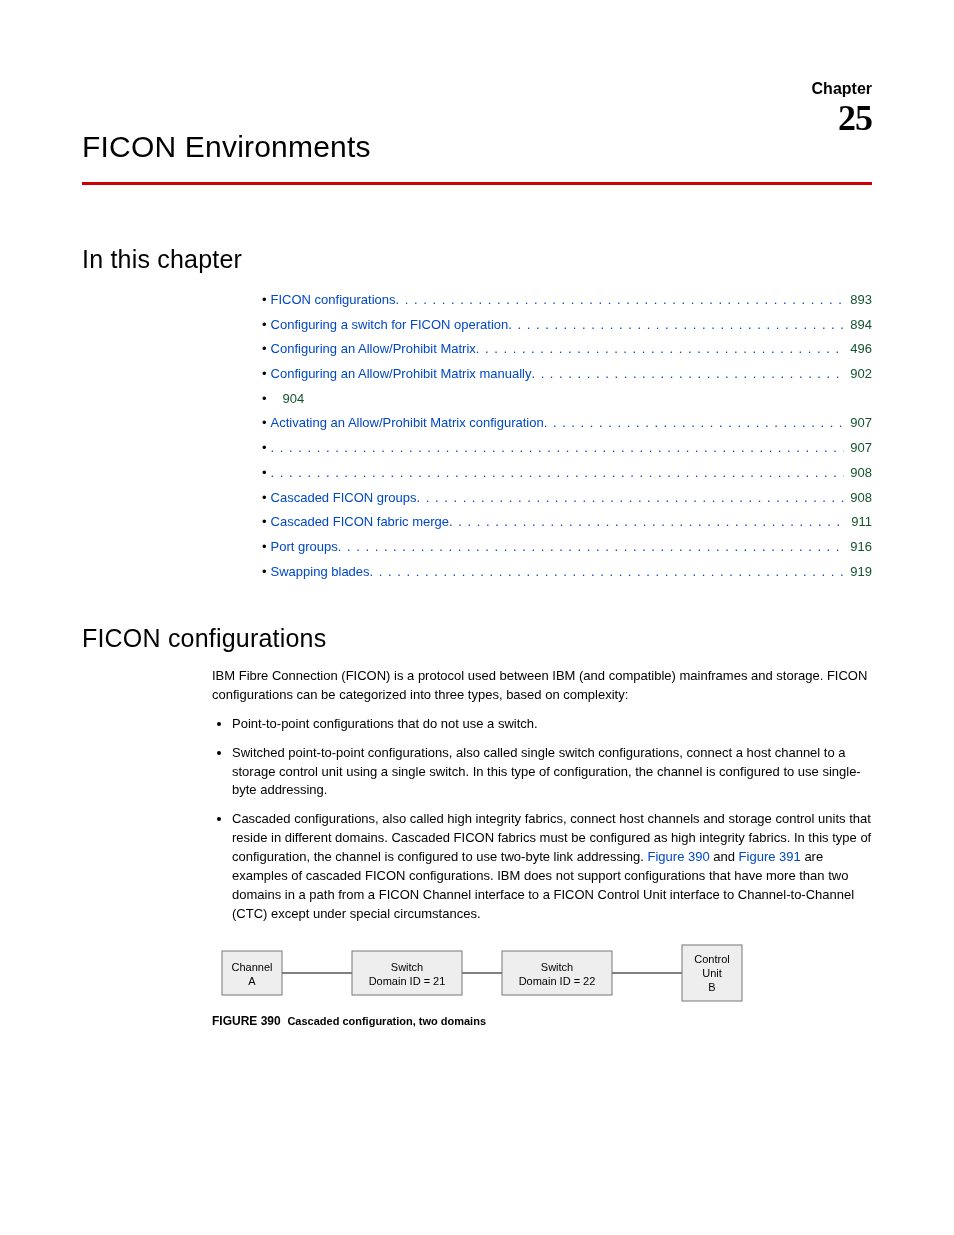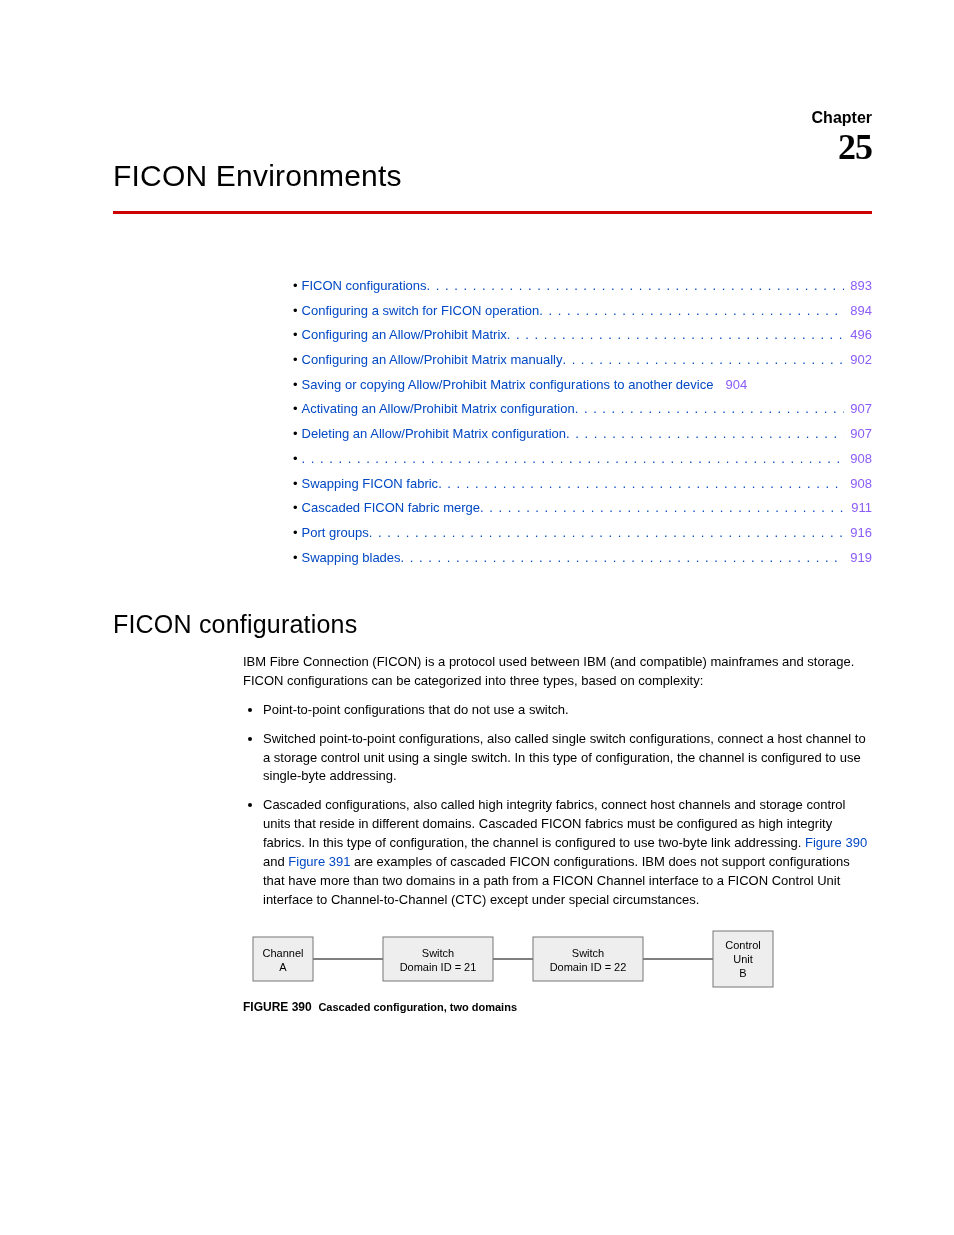--- a/index.html
+++ b/index.html
@@ -4,23 +4,22 @@
 <style>
   body {
     margin: 0;
     padding: 0;
     background: #ffffff;
     font-family: Arial, Helvetica, sans-serif;
     color: #000;
     width: 954px;
   }
   .page {
-    padding: 109px 82px 60px 82px;
+    padding: 80px 82px 60px 82px;
     box-sizing: border-box;
-    margin-left: 31px;
   }
   .hdr {
     position: relative;
     margin-bottom: 8px;
   }
   .hdr-right {
     position: absolute;
     right: 0;
     top: 0;
     text-align: right;
@@ -78,21 +77,21 @@
   .toc-dots {
     flex: 1 1 auto;
     overflow: hidden;
     color: #0048c4;
     letter-spacing: 1px;
   }
   .toc-dots::after {
     content: " . . . . . . . . . . . . . . . . . . . . . . . . . . . . . . . . . . . . . . . . . . . . . . . . . . . . . . . . . . . . . . . . . . . . . . . . . . . . . . . . . . . . . . . . . . . . . . . . . . . . . . . . . . . . . . . . . . . . . . . . . . . . . . . . . . . . . . . . . . . . . . . . . . . . . .";
   }
   .toc-page {
-    color: #8b5cf6;
+    color: #14532d;
     padding-left: 6px;
   }
   .toc-nodots .toc-dots { flex: 0 0 auto; }
   .toc-nodots .toc-dots::after { content: ""; }
   .toc-nodots .toc-page { margin-left: 6px; }
   .body-block {
     padding-left: 130px;
     font-size: 13px;
     line-height: 1.45;
     color: #000;
@@ -125,20 +124,21 @@
 
   <div class="hdr">
     <div class="hdr-right">
       <div class="chapter-label">Chapter</div>
       <div class="chapter-num">25</div>
     </div>
     <div class="chapter-title">FICON Environments</div>
   </div>
   <hr class="red-rule">
 
+  <h2 class="section">In this chapter</h2>
 
   <div class="toc" id="toc">
       <div class="toc-row">
         <span class="toc-bullet">•</span>
         <span class="toc-link">FICON configurations</span>
         <span class="toc-dots"></span>
         <span class="toc-page">893</span>
       </div>
       <div class="toc-row">
         <span class="toc-bullet">•</span>
@@ -153,44 +153,42 @@
         <span class="toc-page">496</span>
       </div>
       <div class="toc-row">
         <span class="toc-bullet">•</span>
         <span class="toc-link">Configuring an Allow/Prohibit Matrix manually</span>
         <span class="toc-dots"></span>
         <span class="toc-page">902</span>
       </div>
       <div class="toc-row toc-nodots">
         <span class="toc-bullet">•</span>
-        <span class="toc-link">Saving or copying Allow/Prohibit Matrix configurations to another device</span>
         <span class="toc-dots"></span>
         <span class="toc-page">904</span>
       </div>
       <div class="toc-row">
         <span class="toc-bullet">•</span>
         <span class="toc-link">Activating an Allow/Prohibit Matrix configuration</span>
         <span class="toc-dots"></span>
         <span class="toc-page">907</span>
       </div>
       <div class="toc-row">
         <span class="toc-bullet">•</span>
-        <span class="toc-link">Deleting an Allow/Prohibit Matrix configuration</span>
         <span class="toc-dots"></span>
         <span class="toc-page">907</span>
       </div>
       <div class="toc-row">
         <span class="toc-bullet">•</span>
         <span class="toc-dots"></span>
         <span class="toc-page">908</span>
       </div>
       <div class="toc-row">
         <span class="toc-bullet">•</span>
-        <span class="toc-link">Swapping FICON fabric</span>
+        <span class="toc-link">Cascaded FICON groups</span>
         <span class="toc-dots"></span>
         <span class="toc-page">908</span>
       </div>
       <div class="toc-row">
         <span class="toc-bullet">•</span>
         <span class="toc-link">Cascaded FICON fabric merge</span>
         <span class="toc-dots"></span>
         <span class="toc-page">911</span>
       </div>
       <div class="toc-row">

